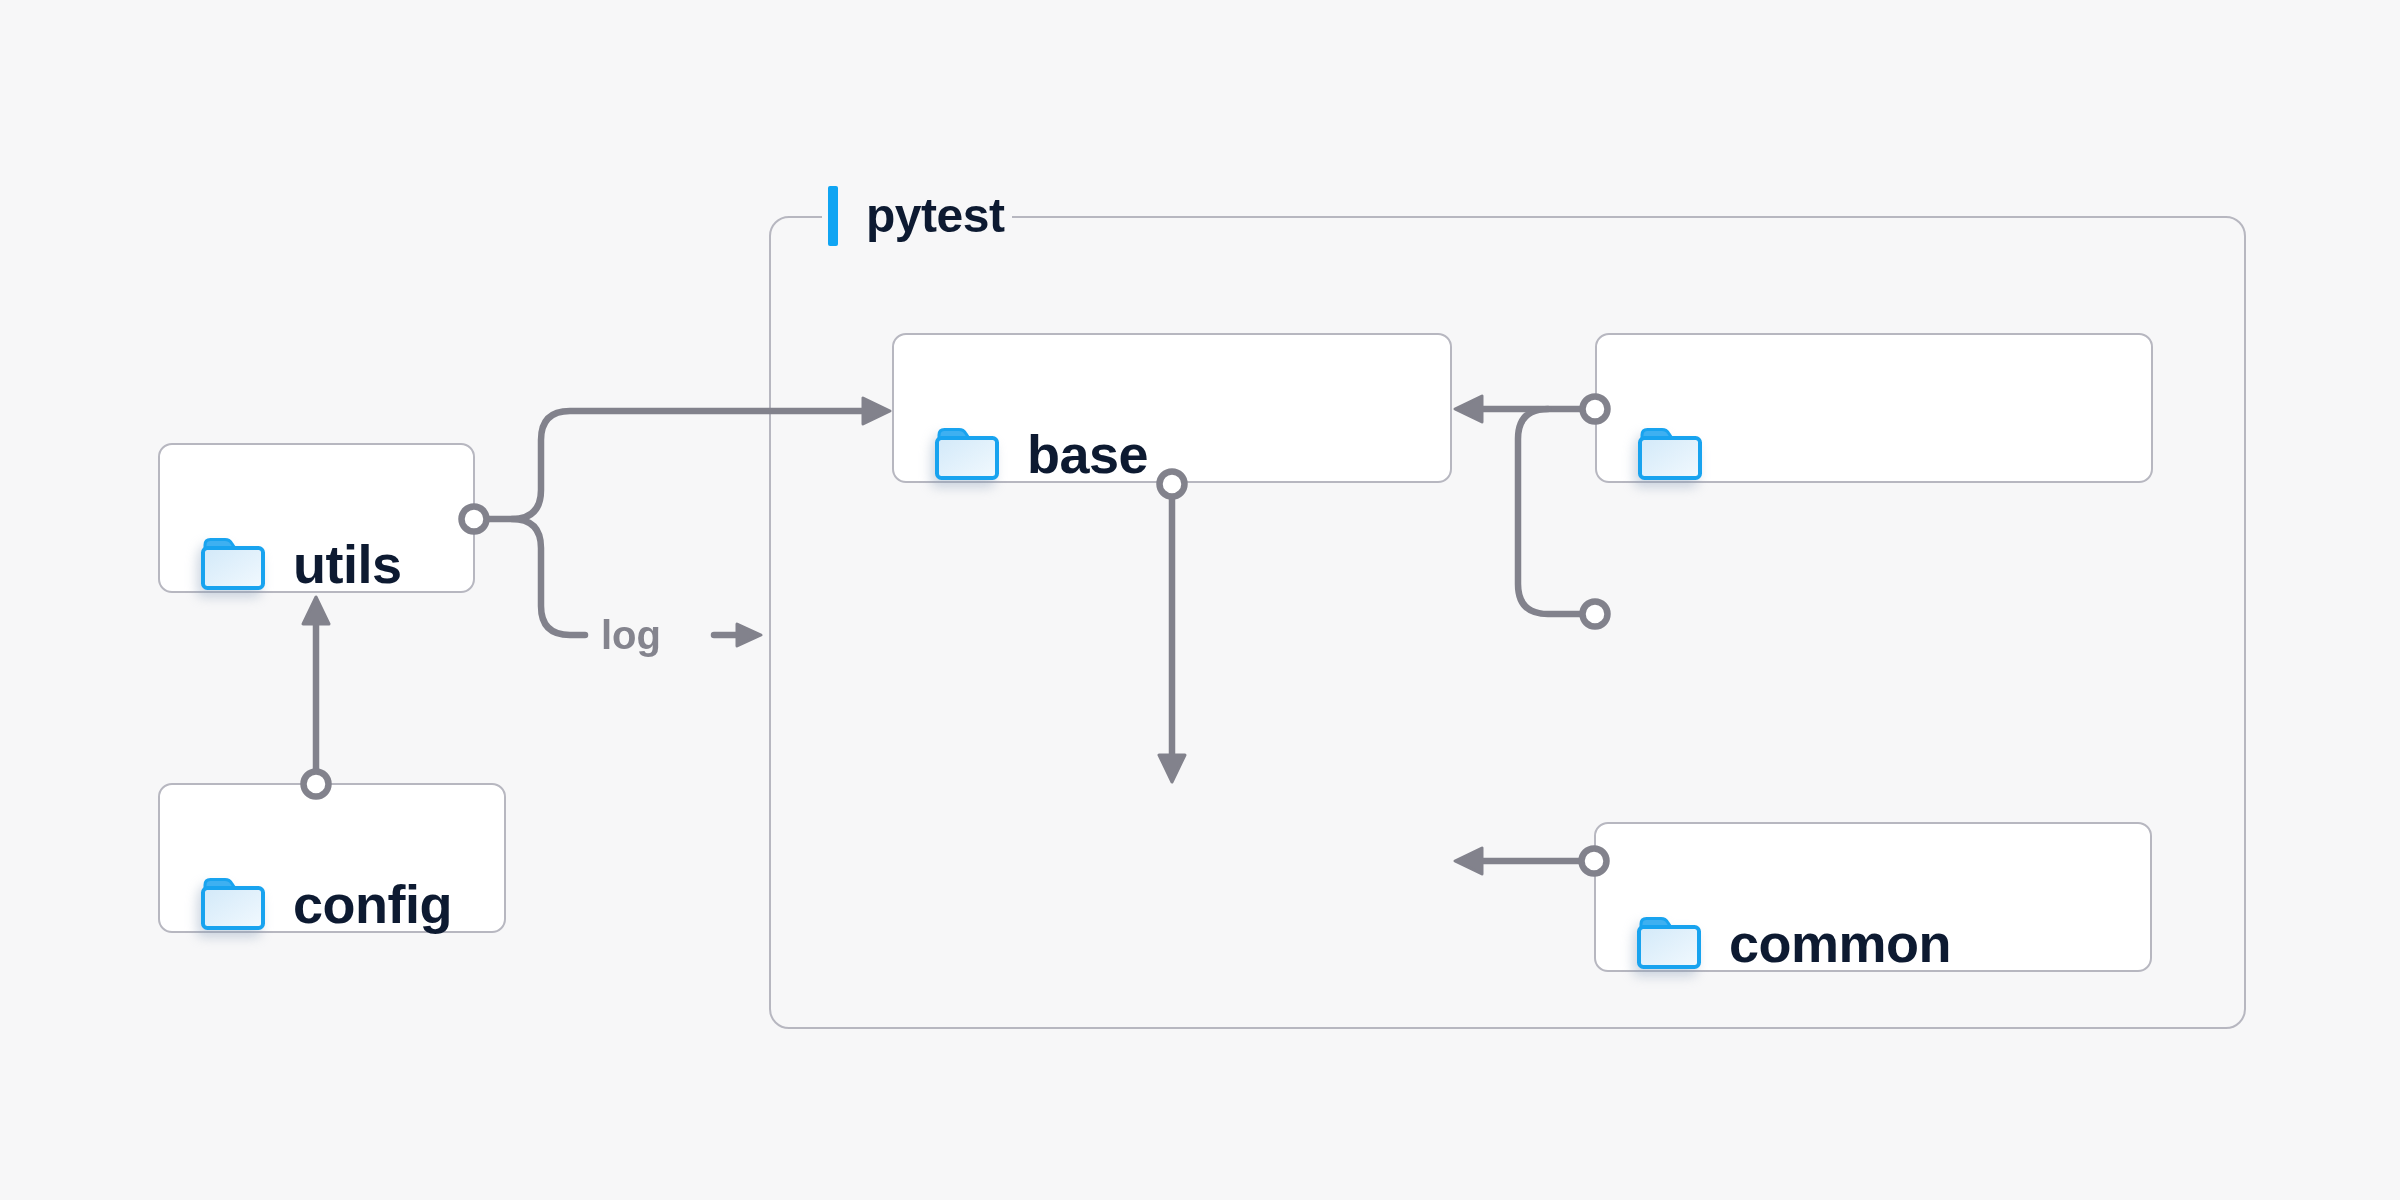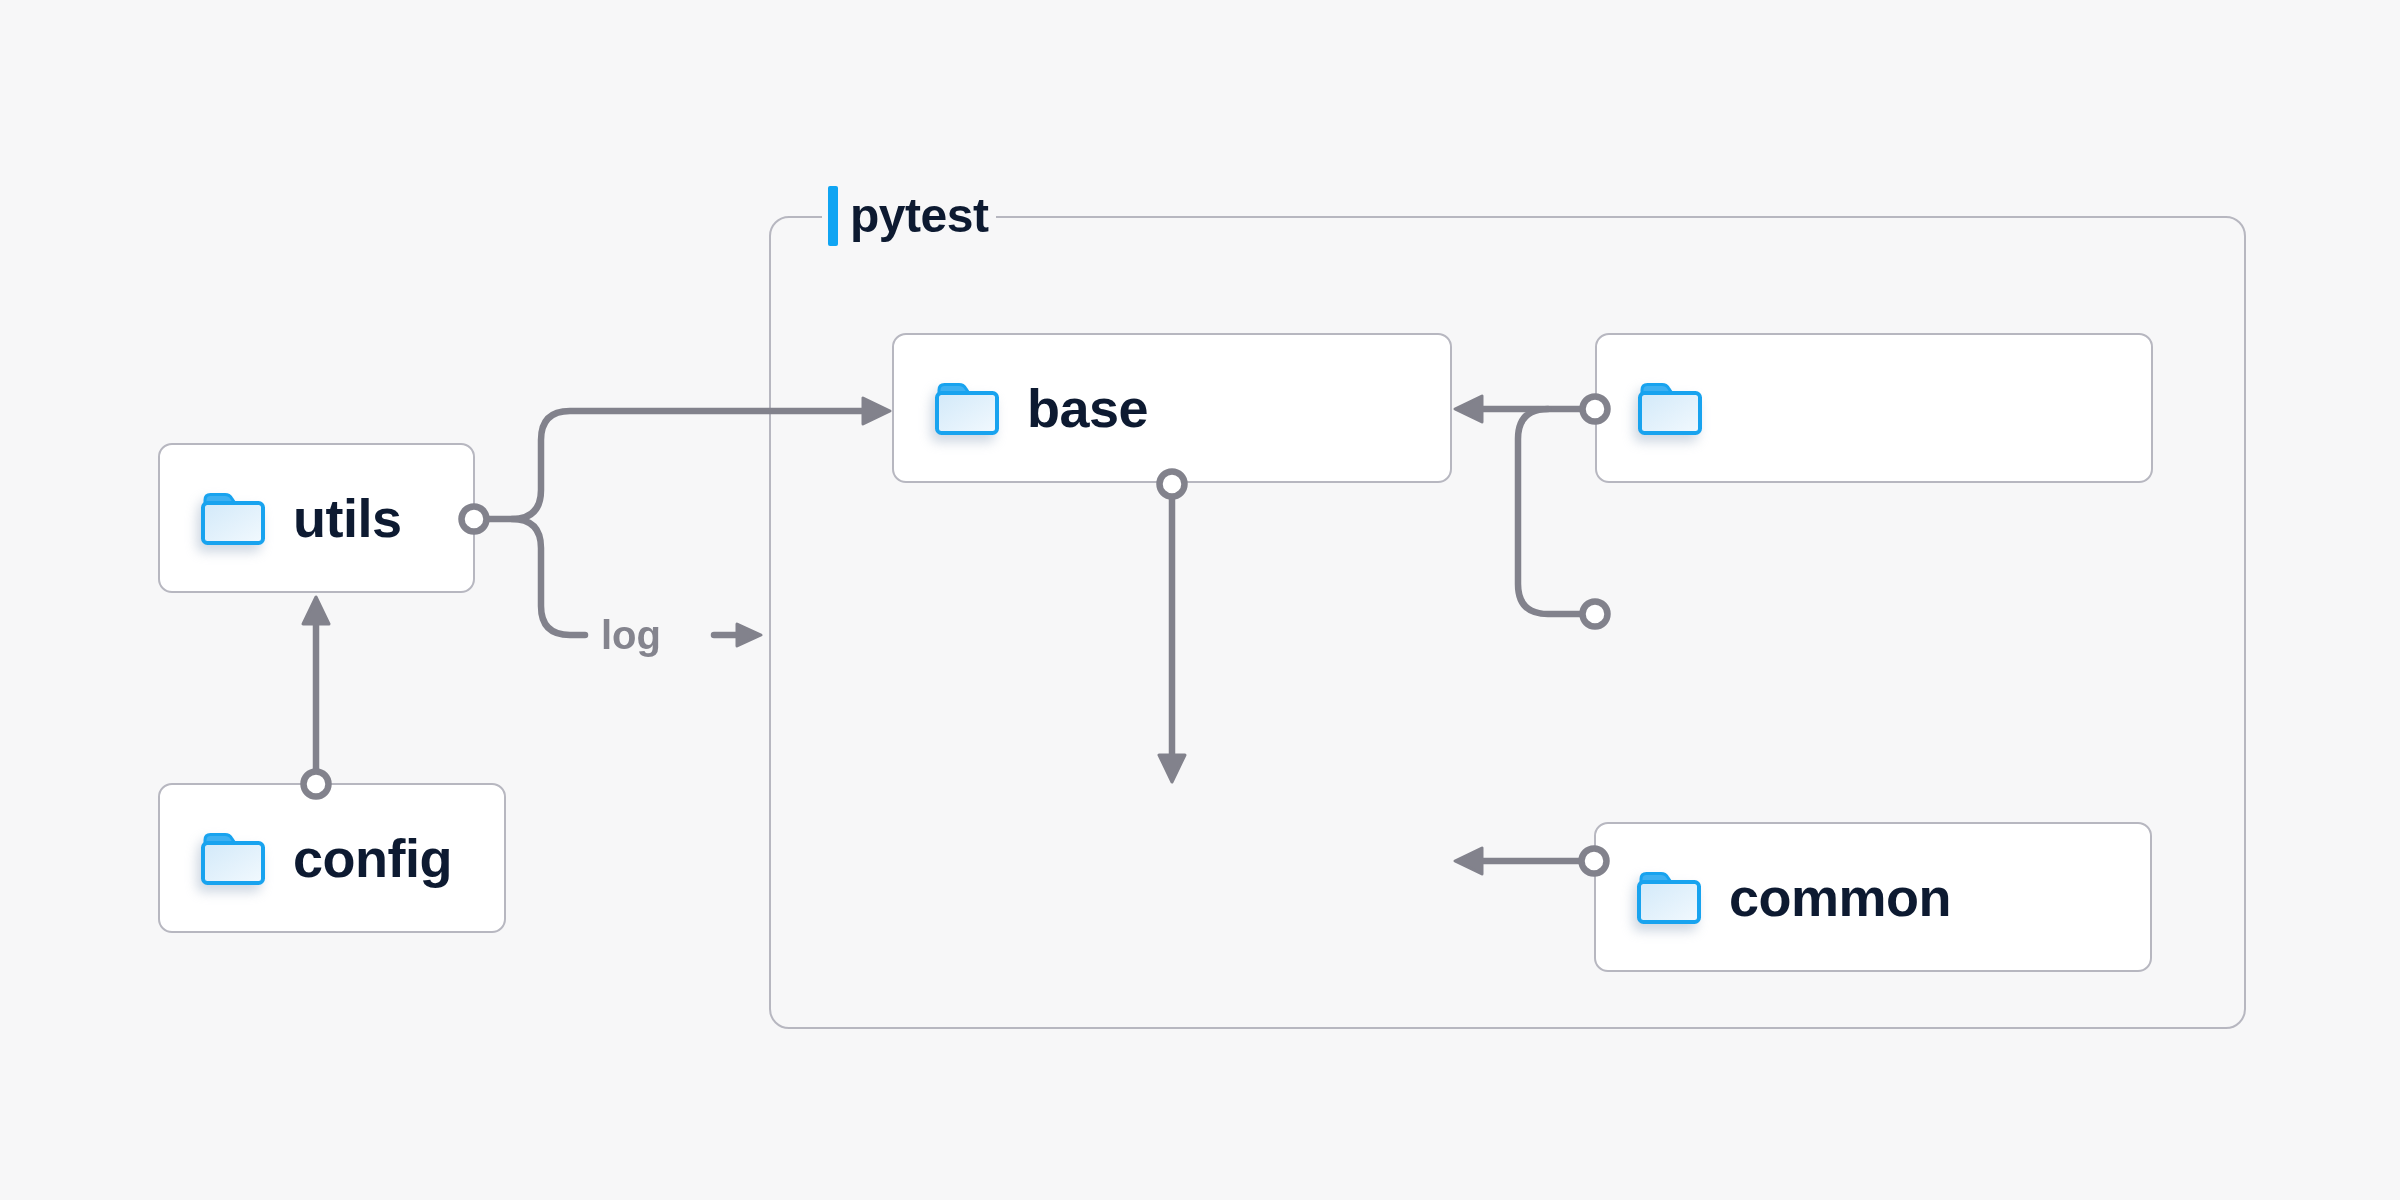--- a/index.html
+++ b/index.html
@@ -12,34 +12,34 @@
   .canvas{position:relative;width:2400px;height:1200px;background:#f7f7f8;}
 
   
   .group-box{
     position:absolute;left:769px;top:216px;width:1477px;height:813px;
     border:2.5px solid #b7b7c0;border-radius:20px;box-sizing:border-box;
     z-index:1;background:transparent;
   }
   .group-label{
     position:absolute;left:822px;top:185px;height:62px;
-    display:inline-flex;align-items:center;gap:12px;
+    display:inline-flex;align-items:center;gap:28px;
     background:#f7f7f8;padding:0 8px 0 6px;z-index:2;
   }
   .group-label .bar{width:10px;height:60px;background:#10a5f3;border-radius:2px;}
   .group-label .txt{
     font-size:48px;font-weight:700;color:#0d1a31;line-height:1;
     letter-spacing:-0.5px;white-space:nowrap;
   }
 
   
   .node{
     position:absolute;height:150px;background:#ffffff;
     border:2.5px solid #b7b7c0;border-radius:14px;box-sizing:border-box;
-    display:flex;align-items:center;gap:27px;padding-left:40px;
+    display:flex;align-items:flex-end;gap:27px;padding-left:40px;
     z-index:2;
   }
   .node .label{
     font-size:54px;font-weight:700;color:#0d1a31;line-height:1;
     letter-spacing:-0.5px;white-space:nowrap;
   }
   .folder-icon{
     width:66px;height:56px;flex:0 0 auto;
     filter:drop-shadow(-4px 7px 6px rgba(125,150,180,.38));
   }

